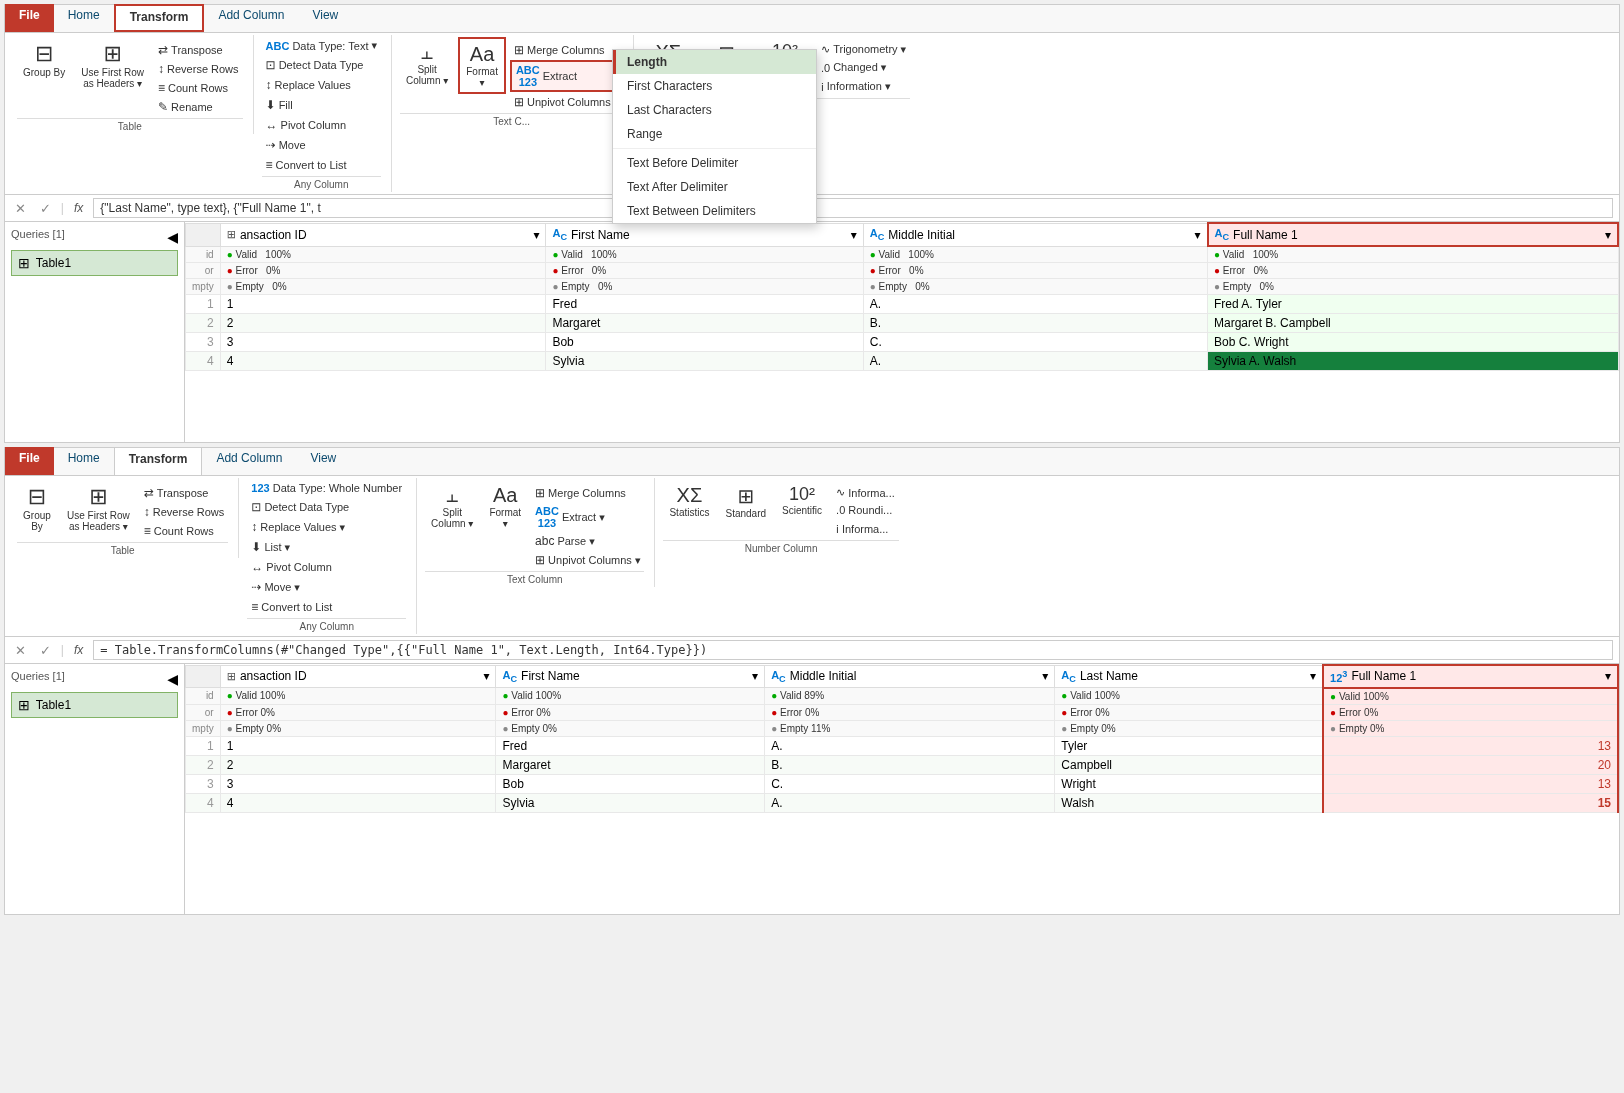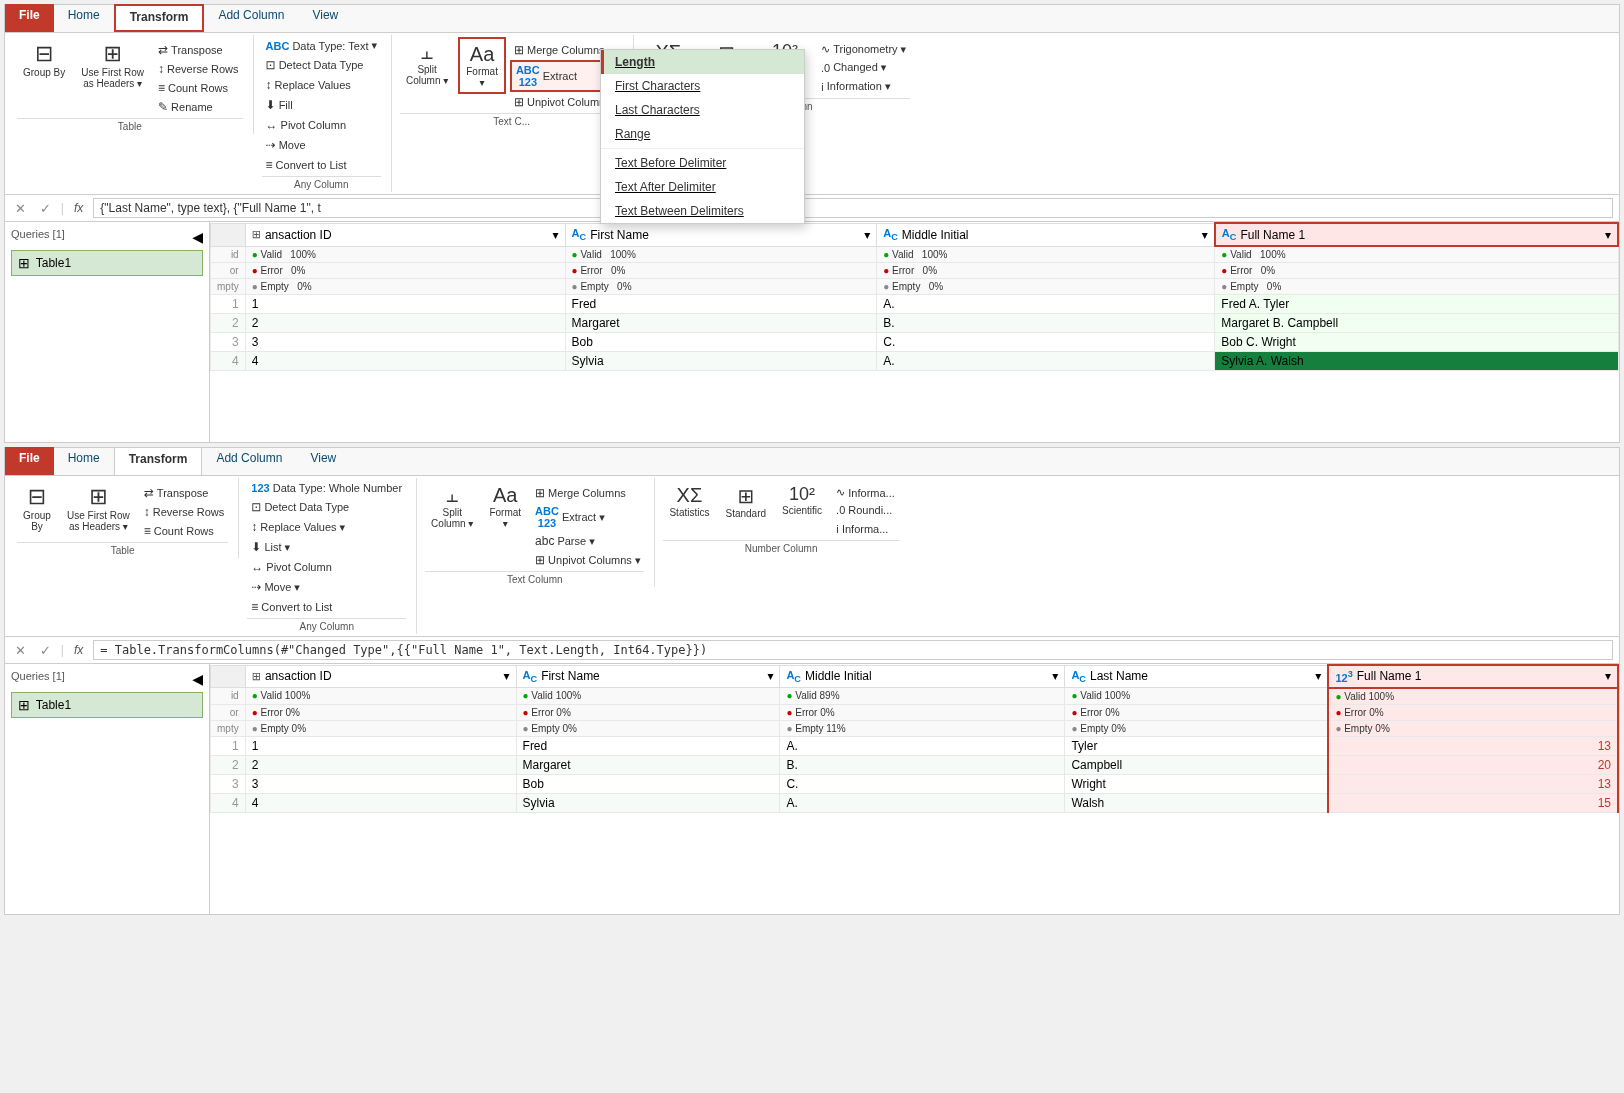--- a/index.html
+++ b/index.html
@@ -27,21 +27,21 @@
     .ribbon-btn-small { display: flex; align-items: center; gap: 3px; padding: 2px 4px; cursor: pointer; border: none; background: none; font-size: 11px; color: #333; white-space: nowrap; }
 
     
     .formula-bar { display: flex; align-items: center; padding: 3px 6px; border-bottom: 1px solid #ccc; background: #fff; gap: 6px; }
     .formula-bar-btn { border: none; background: none; cursor: pointer; font-size: 13px; color: #888; padding: 2px 4px; }
     .formula-bar-input { flex: 1; border: 1px solid #ccc; padding: 2px 6px; font-size: 12px; color: #333; background: #fff; }
     .formula-bar-sep { color: #ccc; }
 
     
     .main-area { display: flex; }
-    .sidebar { width: 205px; background: #fff; border-right: 1px solid #ccc; padding: 6px; }
+    .sidebar { width: 180px; background: #fff; border-right: 1px solid #ccc; padding: 6px; }
     .sidebar-title { font-size: 11px; color: #555; margin-bottom: 6px; }
     .sidebar-item { display: flex; align-items: center; gap: 6px; padding: 4px 6px; background: #d5e8d4; border: 1px solid #82b366; }
 
     
     .grid-container { flex: 1; overflow: hidden; }
     .data-grid { width: 100%; border-collapse: collapse; font-size: 12px; }
     .data-grid th { background: #fff; border: 1px solid #ddd; padding: 3px 6px; font-weight: normal; text-align: left; white-space: nowrap; position: relative; }
     .data-grid th .col-header { display: flex; align-items: center; gap: 4px; }
     .data-grid td { border: 1px solid #e8e8e8; padding: 2px 6px; white-space: nowrap; }
     .data-grid .stats-row td { font-size: 10px; color: #333; background: #f9f9f9; }
@@ -178,21 +178,21 @@
               <span>Extract</span>
             </button>
             <button class="ribbon-btn-small">
               <span style="font-size:12px;">⊞</span>
               <span>Unpivot Columns ▾</span>
             </button>
           </div>
         </div>
         <div class="ribbon-group-label">Text C...</div>
 
-        <div class="dropdown-overlay" style="top:14px; left:208px; width:205px;text-decoration:underline;">
+        <div class="dropdown-overlay" style="top:14px; left:220px; width:205px;">
           <div class="dropdown-item active-item">Length</div>
           <div class="dropdown-item">First Characters</div>
           <div class="dropdown-item">Last Characters</div>
           <div class="dropdown-item">Range</div>
           <div class="dropdown-sep"></div>
           <div class="dropdown-item">Text Before Delimiter</div>
           <div class="dropdown-item">Text After Delimiter</div>
           <div class="dropdown-item">Text Between Delimiters</div>
         </div>
       </div>
@@ -606,21 +606,21 @@
               <td>C.</td>
               <td>Wright</td>
               <td class="fullname-col-bottom" style="text-align:right; font-weight:500; color:#c0392b;">13</td>
             </tr>
             <tr class="data-row">
               <td class="row-num">4</td>
               <td>4</td>
               <td>Sylvia</td>
               <td>A.</td>
               <td>Walsh</td>
-              <td class="fullname-col-bottom" style="text-align:right; font-weight:400; color:#c0392b;">15</td>
+              <td class="fullname-col-bottom" style="text-align:right; font-weight:700; color:#c0392b;">15</td>
             </tr>
           </tbody>
         </table>
       </div>
     </div>
   </div>
 
 </div>
 
 </body></html>

